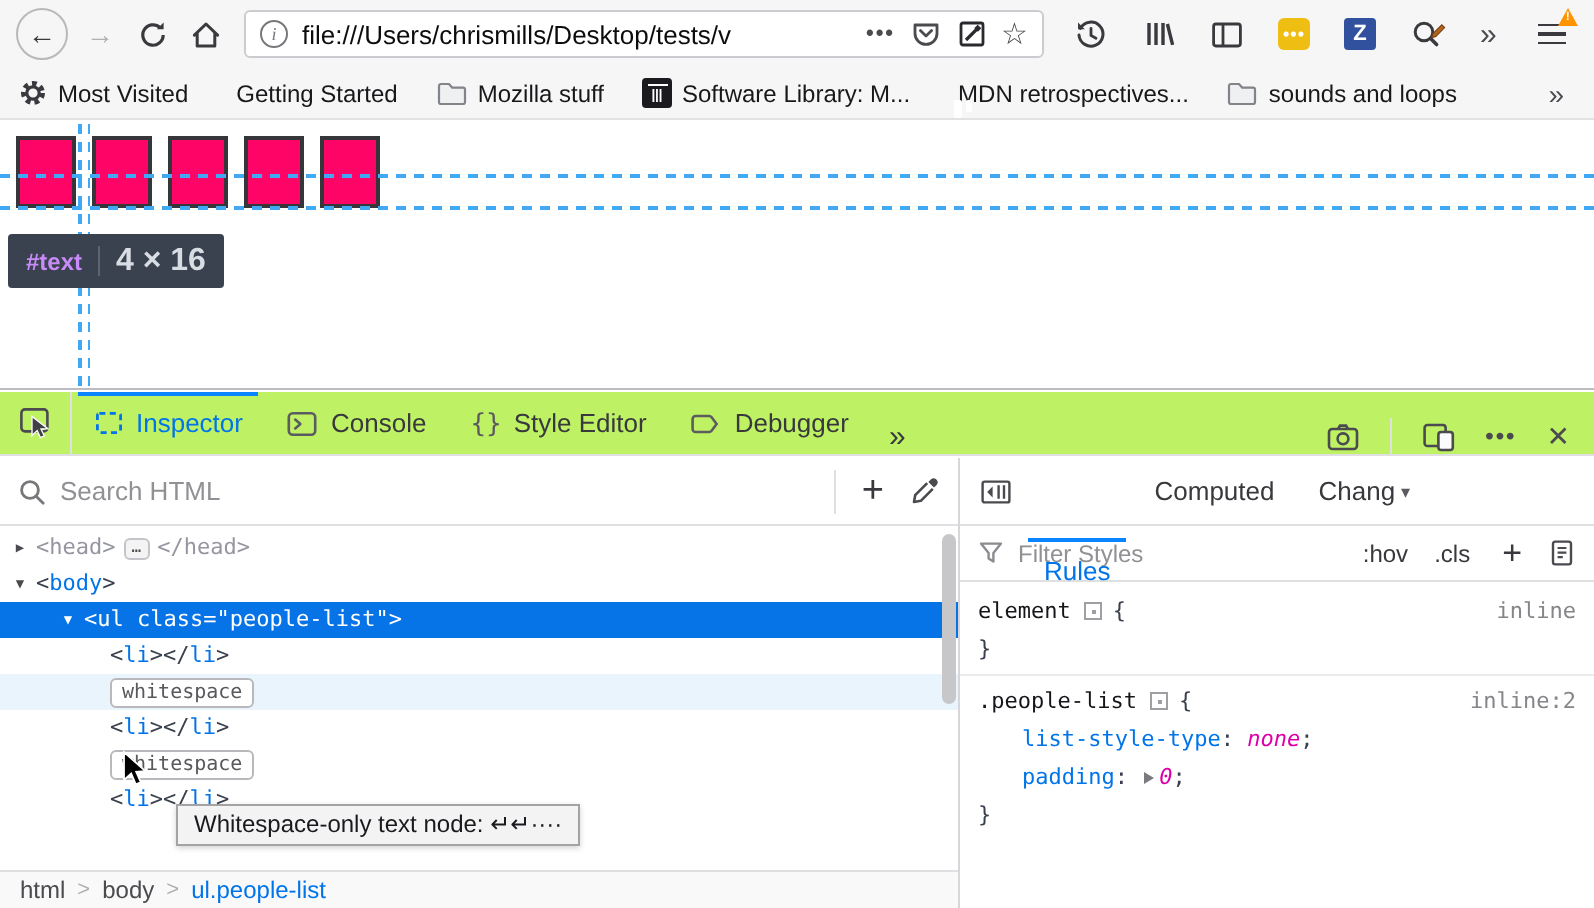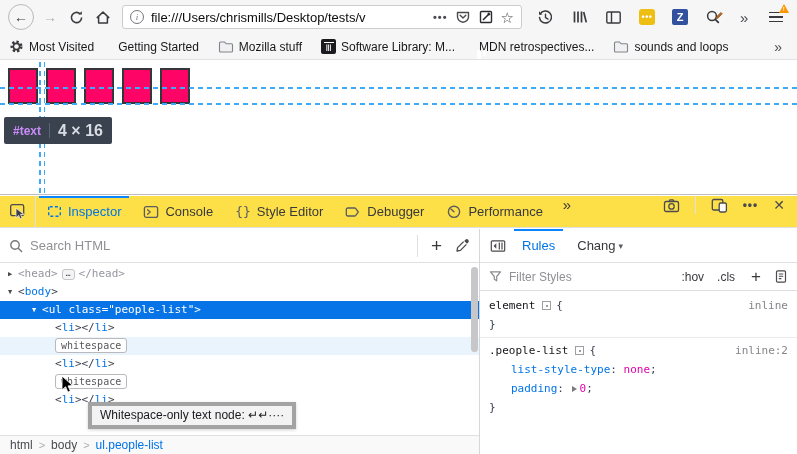--- a/index.html
+++ b/index.html
@@ -43,21 +43,21 @@
   .content{position:absolute;top:60px;left:0;right:0;height:134px;background:#fff;}
   .sq{position:absolute;top:8px;width:30px;height:36px;background:#ff0467;border:2px solid #36353a;}
   .hguide{position:absolute;left:0;right:0;height:1.8px;background:repeating-linear-gradient(90deg,#3fa9f5 0 5px,transparent 5px 9px);}
   .vguide{position:absolute;top:2px;bottom:0;width:1.8px;background:repeating-linear-gradient(180deg,#3fa9f5 0 5px,transparent 5px 9px);}
   .infobar{position:absolute;left:4px;top:57px;height:27px;background:#39424e;border-radius:2px;display:flex;align-items:center;padding:0 9px;gap:8px;z-index:3;}
   .infobar .node{color:#c98bfa;font-size:12px;font-weight:bold;}
   .infobar .sep{width:1px;height:15px;background:#5b6573;}
   .infobar .dims{color:#d8dde3;font-size:16px;font-weight:bold;}
   
   .devtools{position:absolute;top:194px;left:0;right:0;bottom:0;border-top:1px solid #bdbdc1;background:#fff;}
-  .dt-toolbar{position:absolute;top:1px;left:0;right:0;height:32px;background:#fde047;border-bottom:1px solid #e0e0e2;display:flex;align-items:flex-start;}
+  .dt-toolbar{position:absolute;top:1px;left:0;right:0;height:32px;background:#bef264;border-bottom:1px solid #e0e0e2;display:flex;align-items:flex-end;}
   .picker-btn{width:36px;height:100%;display:flex;align-items:center;justify-content:center;border-right:1px solid #e0e0e2;}
   .dt-tabs{display:flex;height:100%;}
   .dt-tab{height:100%;display:flex;align-items:center;gap:6px;padding:0 11px;font-size:13px;color:#38383d;position:relative;cursor:default;}
   .dt-tab.active{color:#0074e8;}
   .dt-tab.active::before{content:"";position:absolute;top:0;left:3px;right:3px;height:2px;background:#0a84ff;}
   .dt-overflow{font-size:15px;color:#38383d;padding:0 9px;}
   .dt-right{margin-left:auto;display:flex;align-items:center;gap:15px;padding-right:12px;}
   .vsep{width:1px;height:18px;background:#e0e0e2;}
   .meat{font-size:12px;color:#4a4a4f;letter-spacing:1px;font-weight:bold;}
   .close-x{font-size:14px;color:#4a4a4f;}
@@ -77,47 +77,47 @@
   .mk-arrow{position:absolute;top:0;width:12px;text-align:center;font-size:7px;color:#4a4a4f;}
   .tk-doctype{color:#50505a;font-style:italic;}
   .tk-pun{color:#393f4c;}
   .tk-tag{color:#0074e8;}
   .tk-attr{color:#dd00a9;}
   .tk-val{color:#003eaa;}
   .tk-gray{color:#9596a0;}
   .tk-badge{display:inline-block;border:1px solid #c5c5c9;background:#f4f4f5;color:#47484b;border-radius:3px;font-size:9.5px;line-height:12px;height:14px;padding:0 5px;margin-left:7px;vertical-align:1px;font-family:"Liberation Sans",sans-serif;}
   .tk-dots{display:inline-block;border:1px solid #c5c5c9;background:#f4f4f5;color:#47484b;border-radius:3px;font-size:8px;line-height:8px;height:11px;padding:0 3px;margin:0 4px;vertical-align:1px;}
   .tk-wsbadge{display:inline-block;border:1px solid #b9b9bd;background:#fff;color:#58585d;border-radius:3px;font-size:10px;line-height:13px;height:15px;padding:0 5px;}
-  .ws-tooltip{position:absolute;left:88px;top:139px;background:#f3f3f4;border:4px solid #a3a3a3;padding:2px 8px 3px;font-family:"Liberation Sans",sans-serif;font-size:12px;color:#1a1a1e;white-space:nowrap;box-shadow:0 1px 3px rgba(0,0,0,.18);z-index:6;}
+  .ws-tooltip{position:absolute;left:88px;top:139px;background:#f3f3f4;border:1px solid #a3a3a3;padding:2px 8px 3px;font-family:"Liberation Sans",sans-serif;font-size:12px;color:#1a1a1e;white-space:nowrap;box-shadow:0 1px 3px rgba(0,0,0,.18);z-index:6;}
   .cursor-ico{position:absolute;left:61px;top:112px;z-index:7;}
   .tree-scroll{position:absolute;right:1px;top:4px;width:7px;height:85px;background:#c7c7ca;border-radius:4px;}
   .crumbbar{height:19px;flex:none;border-top:1px solid #e0e0e2;background:#f9f9fa;display:flex;align-items:center;padding-left:8px;}
   .crumb{font-size:12px;color:#4a4a4f;padding:0 2px;}
   .crumb.active{color:#0074e8;}
   .crumb-sep{color:#aeaeb2;font-size:11px;margin:0 4px;}
   
   .right-panel{position:absolute;top:34px;left:479px;right:0;bottom:0;border-left:1px solid #d7d7db;display:flex;flex-direction:column;background:#fff;}
   .rp-tabs{height:34px;flex:none;border-bottom:1px solid #e0e0e2;display:flex;align-items:center;padding:0 5px;}
   .rp-toggle{width:26px;display:flex;justify-content:center;}
   .rp-tab{height:100%;display:flex;align-items:center;gap:3px;padding:0 11px;font-size:13px;color:#38383d;position:relative;}
-  .rp-tab.active{color:#0074e8;}
+  .rp-tab.active{color:#0074e8;margin-top:40px;}
   .rp-tab.active::before{content:"";position:absolute;top:0;left:3px;right:3px;height:2px;background:#0a84ff;}
   .caret{font-size:9px;color:#5b5b60;}
   .filter-row{height:28px;flex:none;border-bottom:1px solid #e0e0e2;display:flex;align-items:center;padding:0 9px;gap:7px;}
   .filter-row input{border:0;outline:0;flex:1;font-size:12px;color:#0c0c0d;background:transparent;font-family:"Liberation Sans",sans-serif;}
   .filter-row input::placeholder{color:#909095;}
   .pseudo-btn{font-size:12px;color:#38383d;padding:0 3px;}
   .rules{flex:1;position:relative;overflow:hidden;padding-top:5px;font-family:"DejaVu Sans Mono",monospace;font-size:11px;}
   .rule-line{height:19px;line-height:19px;padding-left:9px;position:relative;white-space:nowrap;}
   .rule-line.decl{padding-left:31px;}
   .rule-loc{position:absolute;right:9px;top:0;color:#85858a;}
   .sel{color:#16161a;}
   .brace{color:#393f4c;}
   .prop{color:#0074e8;}
-  .value{color:#dd00a9;}
+  .value{color:#dd00a9;font-style:italic;}
   .rule-divider{border-top:1px solid #ebebee;margin:3px 0;}
   .target-ico{display:inline-block;width:9px;height:9px;border:1px solid #9e9ea3;margin:0 5px -1px 7px;position:relative;}
   .target-ico::after{content:"";position:absolute;left:2.5px;top:2.5px;width:2px;height:2px;background:#9e9ea3;}
   .tri{display:inline-block;width:0;height:0;border-left:5px solid #7a7a7f;border-top:3.5px solid transparent;border-bottom:3.5px solid transparent;margin:0 3px 0 1px;}
   svg{display:block;}
 </style>
 </head>
 <body>
 
 <div class="screen">
@@ -282,29 +282,20 @@
             <span><span class="brace-ico">{}</span></span>
             <span>Style Editor</span>
           </div>
           <div class="dt-tab">
             <span>
               <svg width="16" height="14" viewBox="0 0 16 14">
                 <path d="M2.8 3h6.7a1.6 1.6 0 0 1 1.3.6l2.5 3.4-2.5 3.4a1.6 1.6 0 0 1-1.3.6H2.8a1.5 1.5 0 0 1-1.5-1.5v-5A1.5 1.5 0 0 1 2.8 3z" fill="none" stroke="#5b5b60" stroke-width="1.3"></path>
               </svg>
             </span>
             <span>Debugger</span>
-          </div>
-          <div class="dt-tab">
-            <span>
-              <svg width="16" height="15" viewBox="0 0 16 15">
-                <circle cx="8" cy="7.8" r="5.6" fill="none" stroke="#5b5b60" stroke-width="1.4"></circle>
-                <path d="M8 7.8 4.9 4.9" stroke="#5b5b60" stroke-width="1.4" stroke-linecap="round"></path>
-              </svg>
-            </span>
-            <span>Performance</span>
           </div>
         </div>
       <span class="dt-overflow">»</span>
       <div class="dt-right">
         <svg width="17" height="15" viewBox="0 0 17 15">
             <rect x="1.5" y="3.5" width="14" height="10" rx="1.6" fill="none" stroke="#4a4a4f" stroke-width="1.3"></rect>
             <path d="M6 3.5 7 1.8h3L11 3.5" fill="none" stroke="#4a4a4f" stroke-width="1.3"></path>
             <circle cx="8.5" cy="8.4" r="2.7" fill="none" stroke="#4a4a4f" stroke-width="1.3"></circle>
           </svg>
         <div class="vsep"></div>
@@ -363,20 +354,23 @@
               <rect x="1.3" y="1.8" width="13.4" height="10.4" rx="1" fill="none" stroke="#4a4a4f" stroke-width="1.2"></rect>
               <path d="M6.3 4.2 3.6 7l2.7 2.8z" fill="#4a4a4f"></path>
               <path d="M9.3 3.6v6.8M12 3.6v6.8" stroke="#4a4a4f" stroke-width="1.2"></path>
             </svg>
         </div>
         <div id="rp-tabs-list" style="display:flex;height:100%;">
             <div class="rp-tab active">
               <span>Rules</span>
             </div>
             <div class="rp-tab">
+              <span>Computed</span>
+            </div>
+            <div class="rp-tab">
               <span>Chang</span>
               <span class="caret">▾</span>
             </div>
           </div>
       </div>
       <div class="filter-row">
         <svg width="13" height="13" viewBox="0 0 13 13">
             <path d="M1.5 1.8h10L7.7 6.5v4.3L5.3 9.3V6.5z" fill="none" stroke="#8b8b90" stroke-width="1.2" stroke-linejoin="round"></path>
           </svg>
         <input placeholder="Filter Styles" style="">

